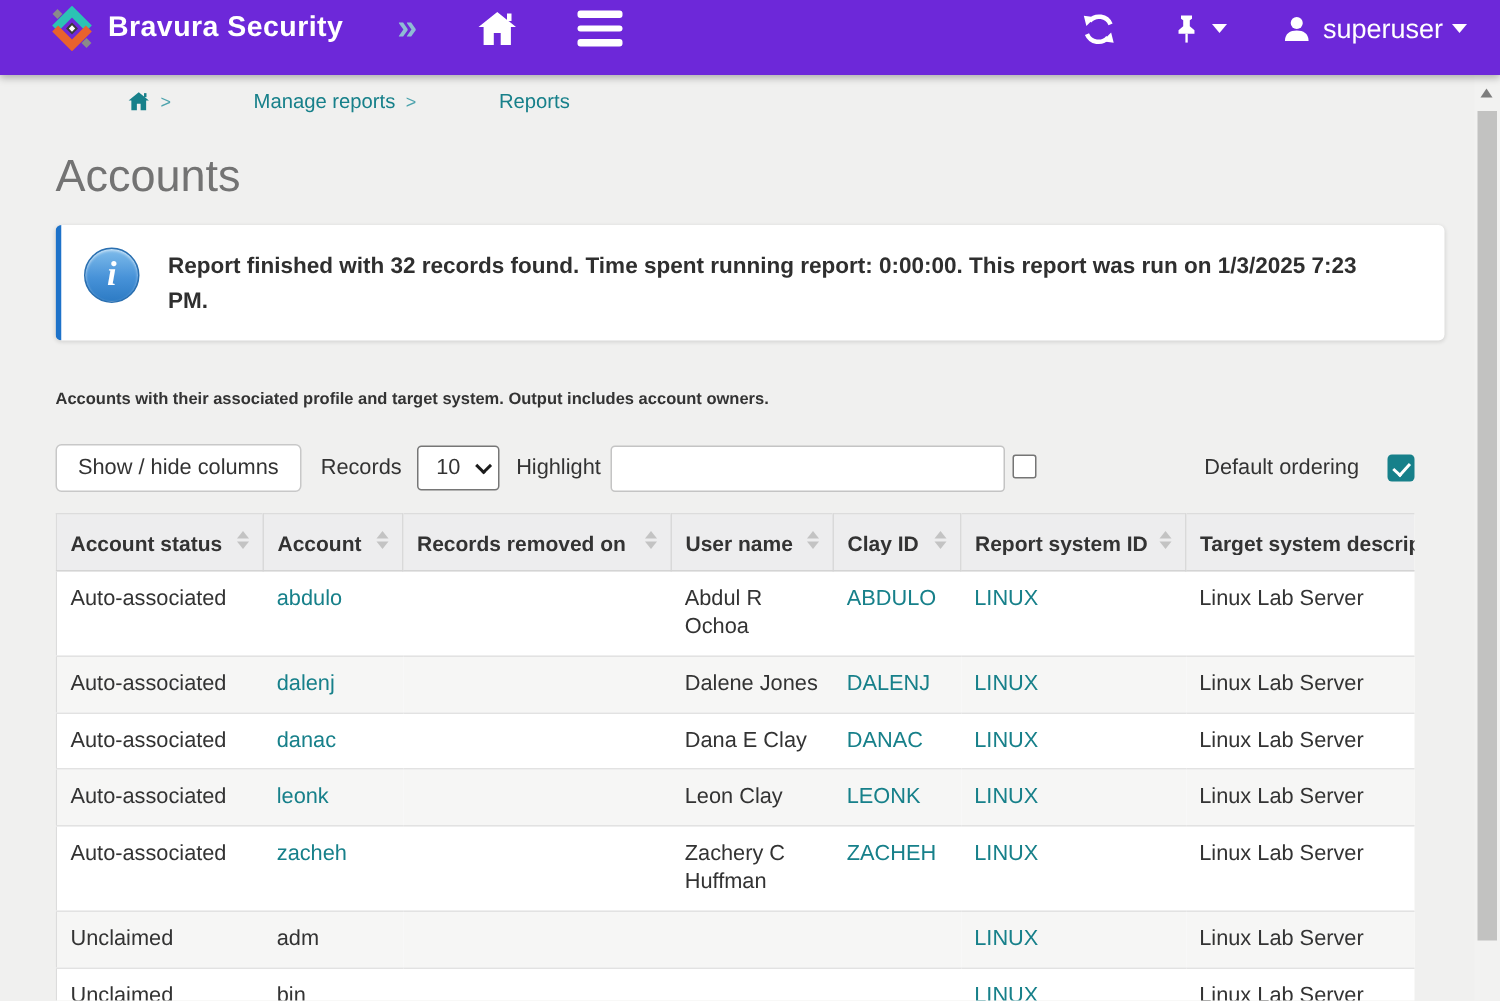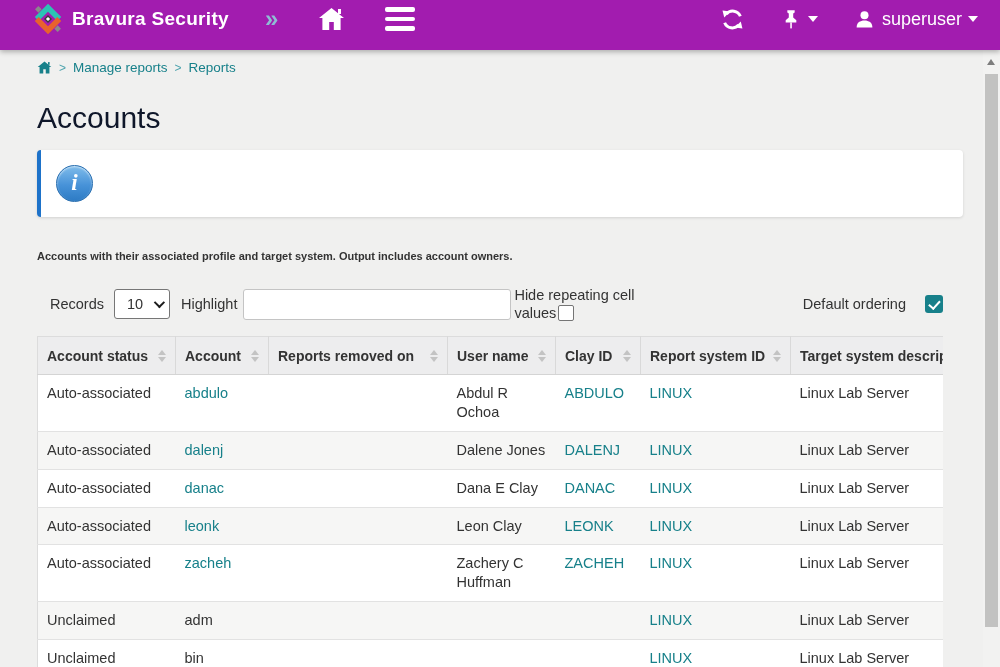--- a/index.html
+++ b/index.html
@@ -4,44 +4,44 @@
 <style>
   * { box-sizing: border-box; margin: 0; padding: 0; }
   html,body { width:1000px; height:667px; overflow:hidden; }
   body {
     font-family: "Liberation Sans", "DejaVu Sans", sans-serif;
     background:#f0f0ef; color:#333; position:relative;
   }
 
   
   .navbar {
-    height:50px; background:#a21caf; display:flex; align-items:center;
+    height:50px; background:#6d28d9; display:flex; align-items:center;
     padding:0 22px 12px 33px; position:relative; z-index:10;
     box-shadow:0 2px 5px rgba(0,0,0,.28);
   }
   .brand { display:flex; align-items:center; cursor:pointer; }
   .brand-logo { width:30px; height:30px; }
   .brand-text { color:#fff; font-size:19px; font-weight:700; margin-left:9px; letter-spacing:.3px; }
   .dbl-chevron { color:#8fbcd4; font-size:24px; font-weight:700; margin-left:36px; line-height:1; cursor:pointer; }
   .nav-home { margin-left:40px; cursor:pointer; display:flex; }
   .nav-burger { margin-left:40px; cursor:pointer; display:flex; flex-direction:column; gap:5px; }
   .nav-burger i { display:block; width:30px; height:4.5px; background:#fff; border-radius:2px; }
   .nav-right { margin-left:auto; display:flex; align-items:center; gap:36px; }
   .icon-btn { display:flex; align-items:center; cursor:pointer; }
   .caret-down { width:0; height:0; border-left:5px solid transparent; border-right:5px solid transparent; border-top:6px solid #fff; margin-left:6px; }
   .user-menu { display:flex; align-items:center; cursor:pointer; }
   .user-name { color:#fff; font-size:18px; margin-left:7px; }
 
   
   .breadcrumb { padding:10px 0 0 37px; font-size:13.5px; display:flex; align-items:center; gap:7px; }
-  .breadcrumb a { color:#17808a; text-decoration:none; cursor:pointer; }
+  .breadcrumb a { color:#17808a; text-decoration:none; cursor:pointer;margin-left:48px; }
   .crumb-sep { color:#4da3ad; font-size:12px; }
 
   
-  h1.page-title { margin:26px 0 0 37px; font-size:30px; font-weight:400; color:#0f172a; }
+  h1.page-title { margin:26px 0 0 37px; font-size:30px; font-weight:400; color:#737373; }
 
   
   .alert {
     margin:15px 37px 0 37px; background:#fff; border-radius:4px;
     border-left:4px solid #1d72c9; box-shadow:0 1px 3px rgba(0,0,0,.13);
     padding:15px 20px 15px 15px; display:flex; align-items:flex-start; gap:19px;
   }
   .info-icon {
     width:37px; height:37px; border-radius:50%; flex:0 0 37px;
     background:linear-gradient(180deg,#7fbceb 0%,#4792d8 55%,#2d7bc4 100%);
@@ -81,21 +81,21 @@
 
   
   .table-clip { margin:14px 0 0 37px; width:906px; overflow:hidden; }
   table.report { border-collapse:collapse; table-layout:fixed; width:953px; background:#fff; border:1px solid #dcdcdc; }
   th {
     background:#ededee; text-align:left; font-size:14px; font-weight:700; color:#333;
     padding:11px 9px 10px 9px; border-right:1px solid #d9d9d9; border-bottom:1px solid #d4d4d4;
     white-space:nowrap; cursor:pointer;
   }
   th:last-child { border-right:none; }
-  th .th-inner { display:flex; align-items:center; }
+  th .th-inner { display:flex; align-items:flex-start; }
   th .th-label { flex:1 1 auto; overflow:hidden; }
   .sort { display:inline-flex; flex-direction:column; gap:2px; margin-left:6px; flex:0 0 auto; }
   .sort i { display:block; width:0; height:0; border-left:4.5px solid transparent; border-right:4.5px solid transparent; }
   .sort .up { border-bottom:5px solid #c3c3c3; }
   .sort .dn { border-top:5px solid #c3c3c3; }
   td { padding:9px; font-size:14.5px; color:#333; vertical-align:top; line-height:1.3; border-top:1px solid #e2e2e2; }
   tbody tr:first-child td { border-top:none; }
   tbody tr:nth-child(even) { background:#f6f6f5; }
   td a { color:#17808a; text-decoration:none; cursor:pointer; }
   td .pre { white-space:pre-line; }
@@ -171,33 +171,35 @@
   <span class="crumb-sep">&gt;</span>
   <a>Manage reports</a>
   <span class="crumb-sep">&gt;</span>
   <a>Reports</a>
 </div>
 
 <h1 class="page-title">Accounts</h1>
 
 <div class="alert">
   <div class="info-icon">i</div>
+  <div class="alert-text">Report finished with 32 records found. Time spent running report: 0:00:00. This report was run on 1/3/2025 7:23 PM.</div>
 </div>
 
 <div class="report-desc">Accounts with their associated profile and target system. Output includes account owners.</div>
 
 <div class="controls">
+  <button class="btn">Show / hide columns</button>
   <span class="lbl-records">Records</span>
   <div class="fake-select">
     <span>10</span>
     <span class="chev"></span>
   </div>
   <span class="lbl-highlight">Highlight</span>
   <input class="highlight-input" type="text" value="" style="">
-  <span class="hide-wrap"><span>Hide repeating cell values</span><span class="checkbox"></span></span>
+  <span class="hide-wrap"><span class="checkbox"></span></span>
   <span class="default-wrap">
     <span>Default ordering</span>
     <span class="checkbox checked"></span>
   </span>
 </div>
 
 <div class="table-clip">
   <table class="report">
     <colgroup id="cols">
         <col style="width: 138px;">
@@ -223,21 +225,21 @@
             <span class="th-inner">
               <span class="th-label">Account</span>
               <span class="sort">
                 <i class="up"></i>
                 <i class="dn"></i>
               </span>
             </span>
           </th>
           <th>
             <span class="th-inner">
-              <span class="th-label">Reports removed on</span>
+              <span class="th-label">Records removed on</span>
               <span class="sort">
                 <i class="up"></i>
                 <i class="dn"></i>
               </span>
             </span>
           </th>
           <th>
             <span class="th-inner">
               <span class="th-label">User name</span>
               <span class="sort">

